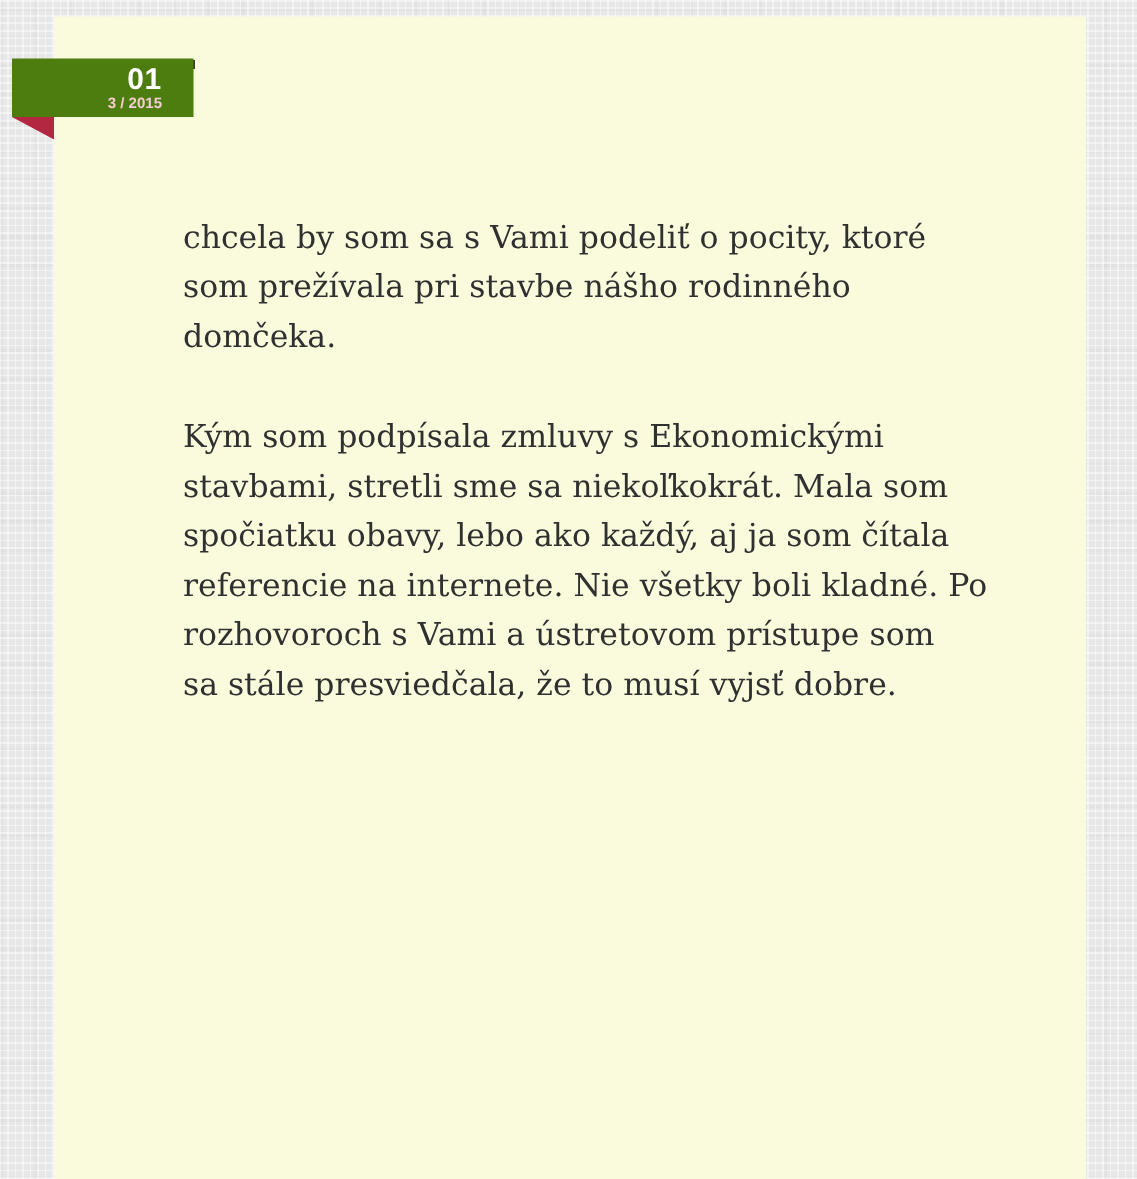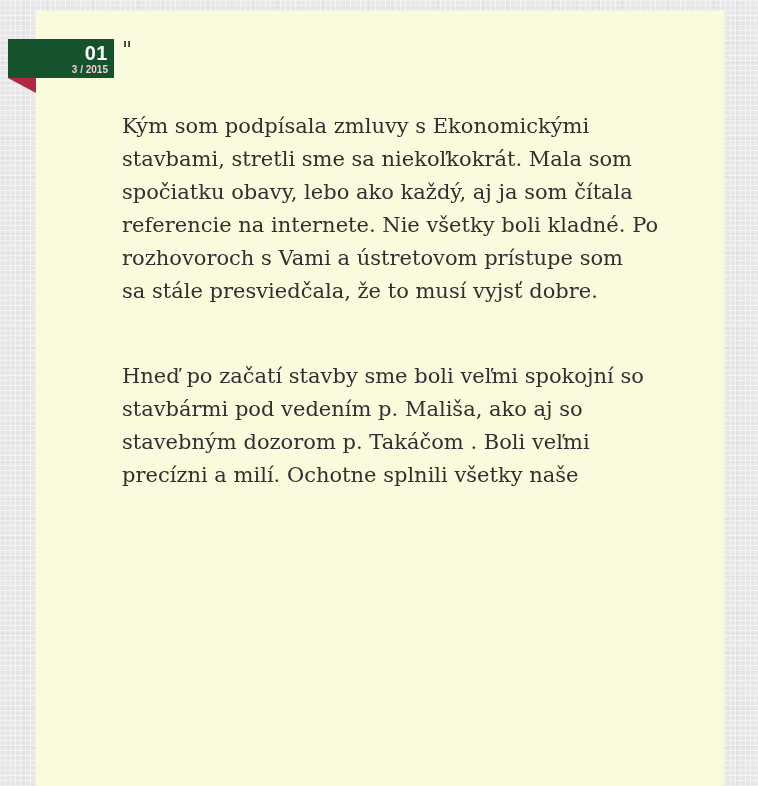--- a/index.html
+++ b/index.html
@@ -39,32 +39,32 @@
     line-height: 33px;
   }
   .salutation {
     margin: 47px 0 0 0;
   }
   .para {
     white-space: pre-line;
     margin: 0;
   }
   .gap-a { margin-top: 76px; }
-  .gap-b { margin-top: 44px; }
+  .gap-b { margin-top: 34px; }
   .gap-c { margin-top: 52px; }
   .ribbon {
     position: absolute;
     left: 8px;
     top: 39px;
     width: 100px;
     height: 39px;
-    background: #14532d;
+    background: #4d7c0f;
     z-index: 2;
     text-align: right;
-    padding-right: 6px;
+    padding-right: 21px;
     box-sizing: content-box;
     font-family: "Liberation Sans", sans-serif;
     color: #ffffff;
   }
   .ribbon-number {
     display: block;
     font-size: 20px;
     font-weight: bold;
     line-height: 20px;
     margin-top: 4px;
@@ -87,30 +87,29 @@
     clip-path: polygon(0 0, 100% 0, 100% 100%);
     z-index: 1;
   }
 </style>
 </head>
 <body>
 
 <div class="card">
   <div class="content">
     <div class="quote-mark">"</div>
+    <p class="para gap-a">chcela by som sa s Vami podeliť o pocity, ktoré
+som prežívala pri stavbe nášho rodinného
+domčeka.</p>
     <p class="para gap-b">Kým som podpísala zmluvy s Ekonomickými
 stavbami, stretli sme sa niekoľkokrát. Mala som
 spočiatku obavy, lebo ako každý, aj ja som čítala
 referencie na internete. Nie všetky boli kladné. Po
 rozhovoroch s Vami a ústretovom prístupe som
 sa stále presviedčala, že to musí vyjsť dobre.</p>
-    <p class="para gap-c">Hneď po začatí stavby sme boli veľmi spokojní so
-stavbármi pod vedením p. Mališa, ako aj so
-stavebným dozorom p. Takáčom . Boli veľmi
-precízni a milí. Ochotne splnili všetky naše</p>
   </div>
 </div>
 
 <div class="ribbon">
   <span class="ribbon-number">01</span>
   <span class="ribbon-date">3 / 2015</span>
 </div>
 <div class="ribbon-fold"></div>
 
 </body></html>

